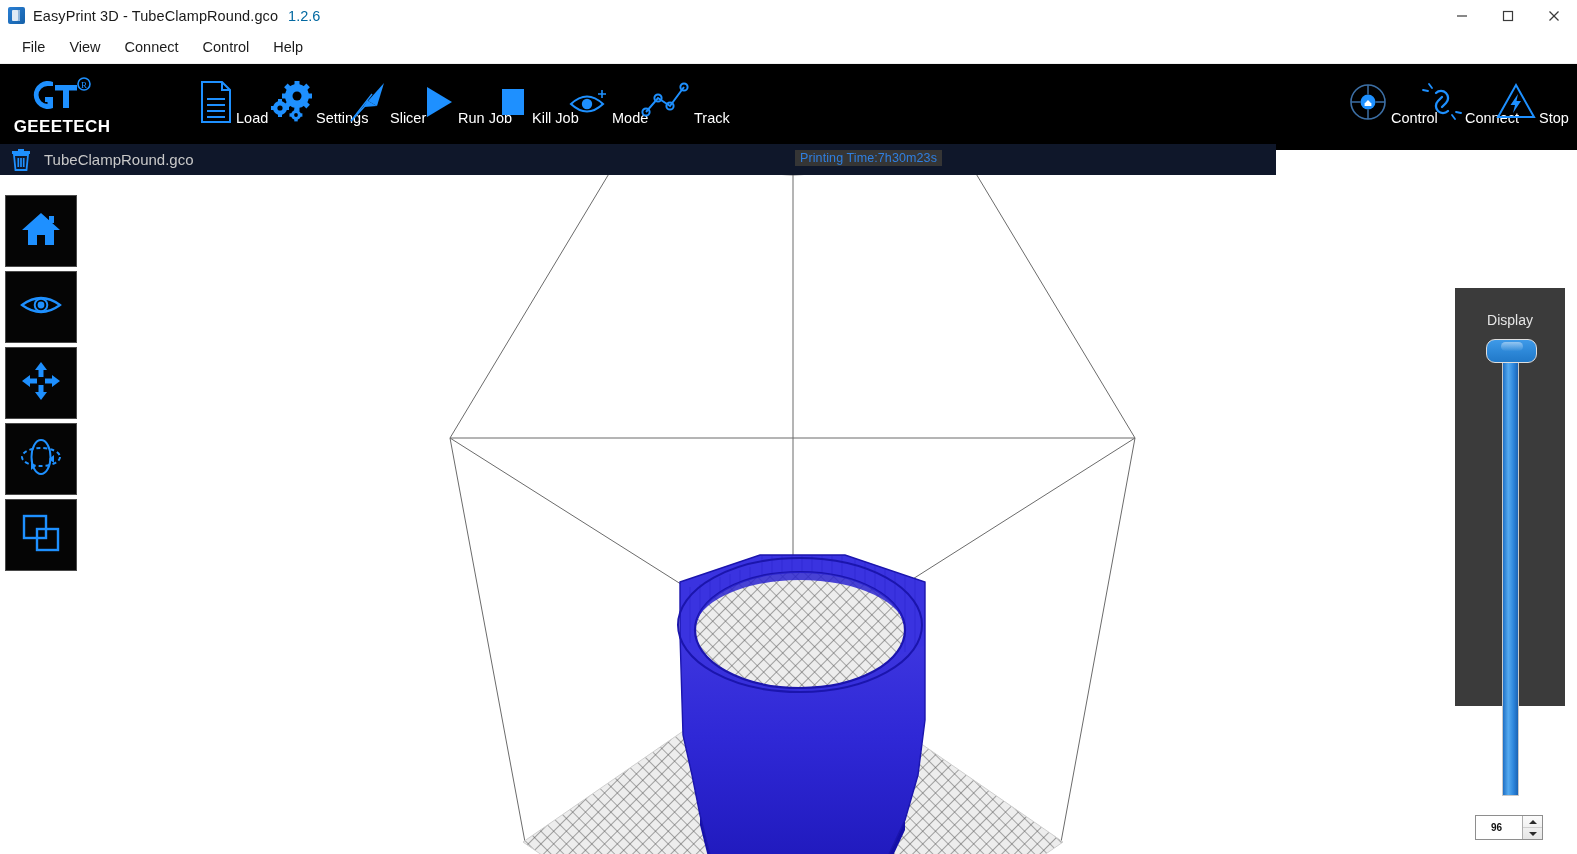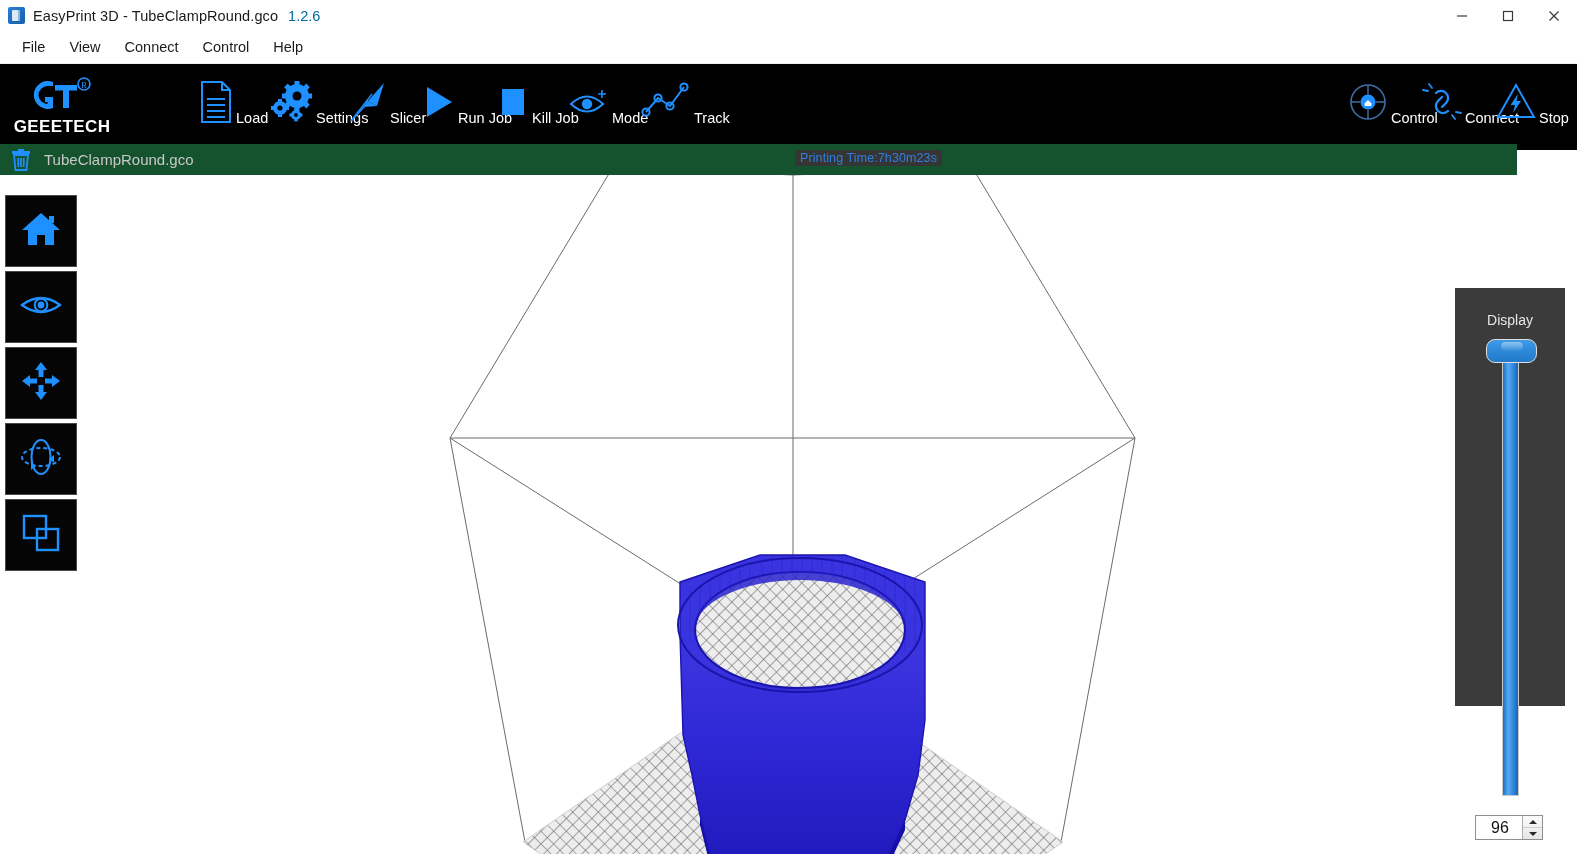--- a/index.html
+++ b/index.html
@@ -65,22 +65,22 @@
   .tool {
     width: 74px; display: flex; align-items: flex-end;
     justify-content: flex-start; padding-top: 6px;
   }
   .tool.wide { width: 78px; }
   .tool-ico { height: 48px; display: flex; align-items: center; justify-content: center; }
   .tool-lbl { color: #ffffff; font-size: 14.5px; margin-top: 2px; white-space: nowrap; }
 
   
   .filebar {
-    position: absolute; left: 0; top: 144px; width: 1517px; height: 31px;
-    background: #14532d; display: flex; align-items: center;
+    position: absolute; left: 0; top: 144px; width: 1276px; height: 31px;
+    background: #0f172a; display: flex; align-items: center;
   }
   .trash-ico { margin-left: 10px; margin-right: 12px; display: flex; }
   .filebar-name { color: #c8c8c8; font-size: 15px; }
   .printtime {
     position: absolute; left: 795px; top: 6px;
     background: #353535; color: #2f7fe0; font-size: 12.5px;
     padding: 1px 5px; white-space: nowrap; letter-spacing: 0.1px;
   }
 
   
@@ -123,21 +123,21 @@
     content: ""; position: absolute; left: 14px; top: 2px; width: 22px; height: 9px;
     border-radius: 5px;
     background: linear-gradient(to bottom, rgba(255,255,255,0.45), rgba(255,255,255,0.02));
   }
   .spin {
     position: absolute; left: 20px; top: 527px; width: 68px; height: 25px;
     background: #ffffff; border: 1px solid #8e8e8e; display: flex; align-items: stretch;
   }
   .spin-val {
     flex: 1; display: flex; align-items: center; padding-left: 15px;
-    font-size: 16px; color: #111;
+    font-size: 10px; color: #111; font-weight: bold;
   }
   .spin-btns {
     width: 20px; border-left: 1px solid #adadad;
     background: linear-gradient(to bottom,#fbfbfb,#e6e6e6);
     display: flex; flex-direction: column;
   }
   .spin-up, .spin-dn {
     flex: 1; display: flex; align-items: center; justify-content: center;
   }
   .spin-dn { border-top: 1px solid #cfcfcf; }

